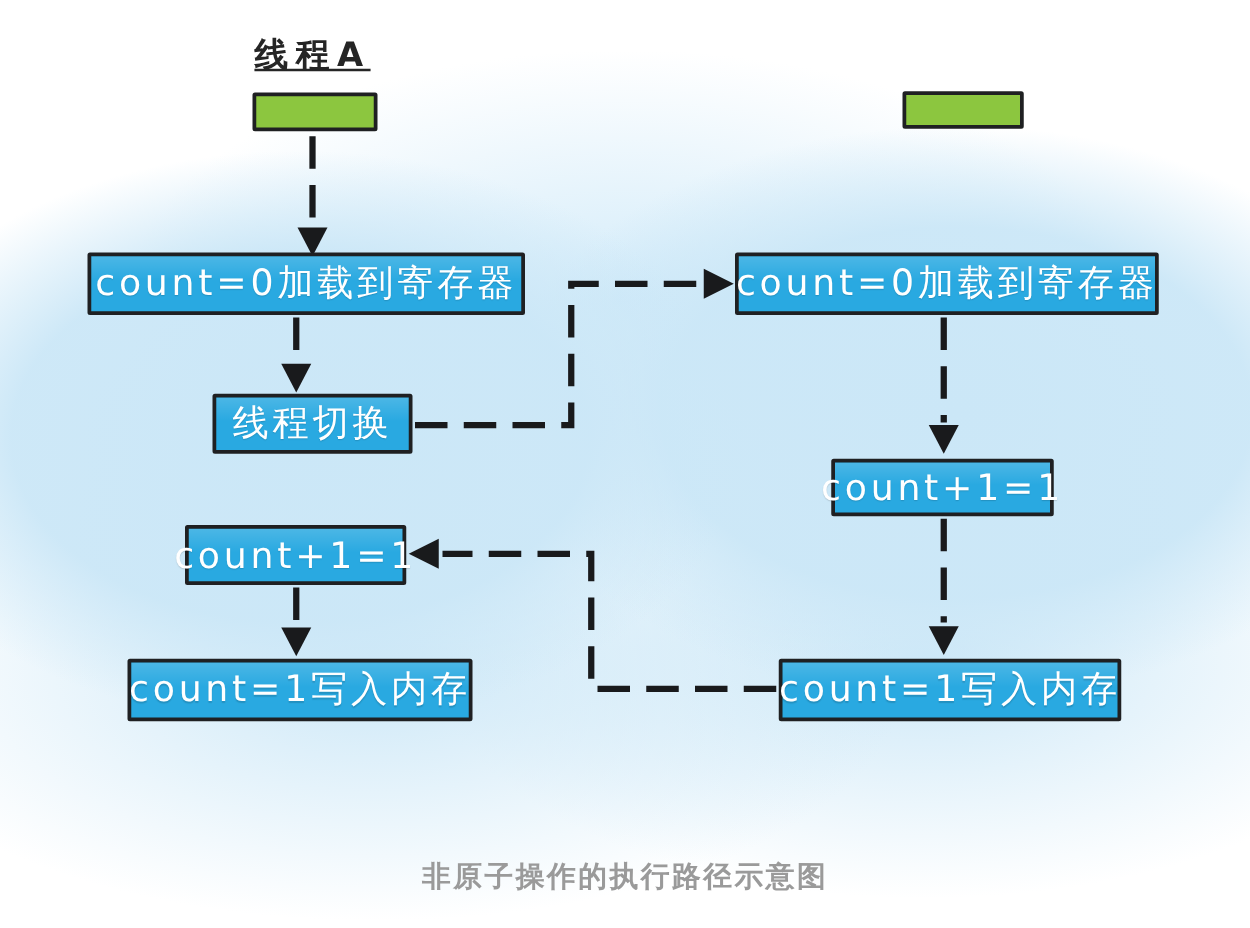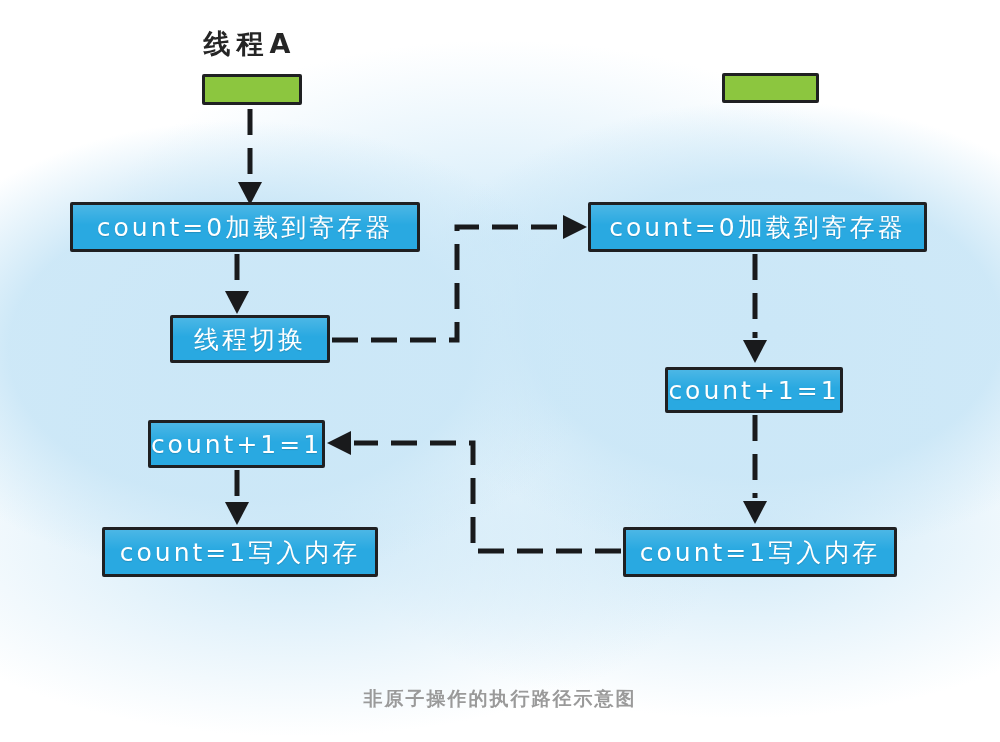--- a/index.html
+++ b/index.html
@@ -37,41 +37,41 @@
     border-radius:2px;
   }
   .node{
     position:absolute;
     background:var(--node-blue);
     background-image:linear-gradient(180deg, rgba(255,255,255,.16) 0%, rgba(255,255,255,0) 45%);
     border:3px solid var(--node-border);
     border-radius:2px;
     color:var(--text-white);
     display:flex;align-items:center;justify-content:center;
-    font-size:25px;letter-spacing:3px;white-space:nowrap;
+    font-size:29px;letter-spacing:3px;white-space:nowrap;
     text-shadow:0 1px 1px rgba(0,0,0,.15);
   }
   .connectors{position:absolute;left:0;top:0;pointer-events:none;}
   .connectors .dash{
     stroke:var(--line-black);stroke-width:5;fill:none;
     stroke-dasharray:26 13;stroke-linecap:butt;
   }
   .connectors .arrow{fill:var(--line-black);stroke:none;}
   .caption{
     position:absolute;left:0;top:686px;width:1000px;text-align:center;
-    font-size:19px;font-weight:700;letter-spacing:2px;
+    font-size:23px;font-weight:700;letter-spacing:2px;
     color:var(--title-gray);
   }
 </style>
 </head>
 <body>
 
 <div class="canvas">
 
-  <div class="thread-label" style="left:170px;top:26px;">线程A</div>
+  <div class="thread-label" style="left:170px;top:26px;text-decoration:underline;">线程A</div>
 
   <div class="green-rect" style="left:202px;top:74px;width:100px;height:31px;"></div>
   <div class="green-rect" style="left:722px;top:73px;width:97px;height:30px;"></div>
 
   <svg class="connectors" width="1000" height="742" viewBox="0 0 1000 742">
 
     <path class="dash" d="M250 109 V180"></path>
     <polygon class="arrow" points="238,182 262,182 250,205"></polygon>
 
     <path class="dash" d="M237 254 V288"></path>

